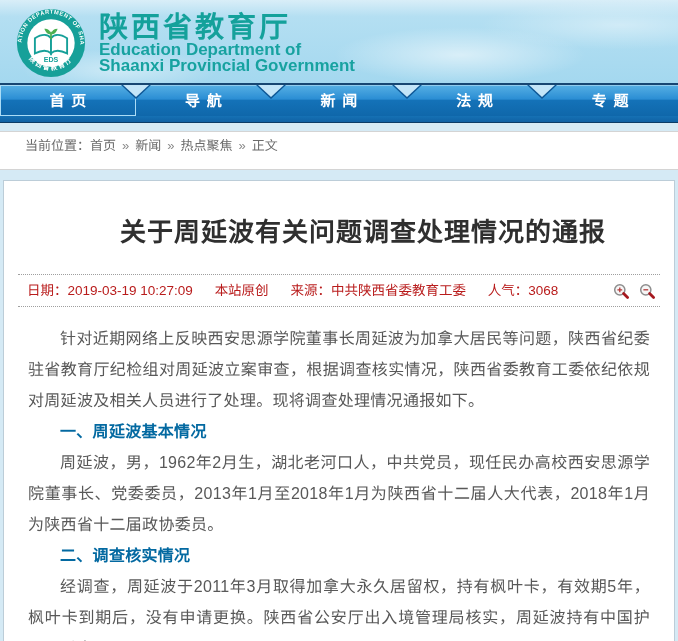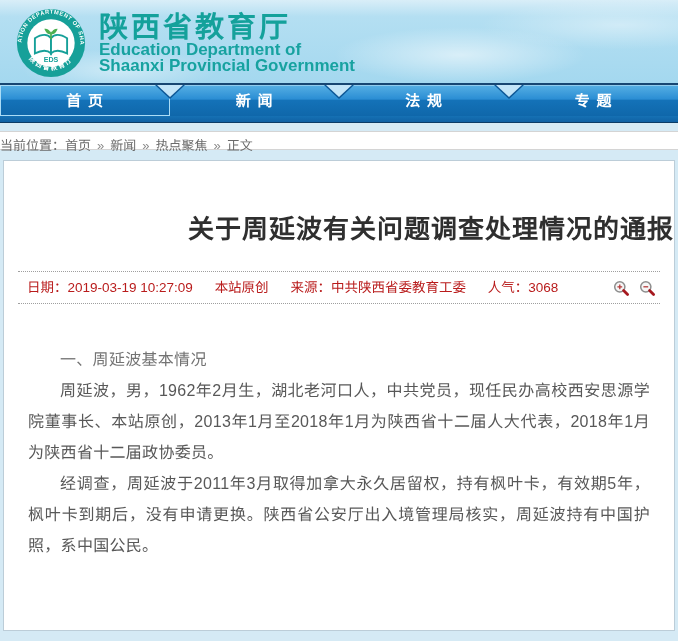--- a/index.html
+++ b/index.html
@@ -45,49 +45,49 @@
   }
   .main-nav li + li::after {
     content:""; position:absolute; left:-15px; top:0; z-index:1;
     border-left:15px solid transparent; border-right:15px solid transparent;
     border-top:14px solid #0d5796;
   }
   .nav-label { color:#fff; font-weight:bold; font-size:15px; line-height:31px; letter-spacing:.45em; padding-left:.45em; }
   
   .crumb-gap { height:8px; }
   .breadcrumb {
-    height:19px; background:#fff;
+    height:39px; background:#fff;
     border-top:1px solid #d4d4d4; border-bottom:1px solid #d4d4d4;
-    font-size:13px; color:#6b6b6b; line-height:27px; 
+    font-size:13px; color:#6b6b6b; line-height:27px; padding-left:25px;
   }
   .breadcrumb .crumb { color:#6b6b6b; cursor:pointer; }
   .breadcrumb .sep { margin:0 6px; color:#8a8a8a; }
   .crumb-gap2 { height:10px; }
   
   .content-box {
     margin:0 3px; height:471px; background:#fff;
     border:1px solid #bccdd8; overflow:hidden;
   }
   .article-title {
-    margin-top:47px; text-align:right;
+    margin-top:30px; text-align:center;
     font-size:26px; font-weight:bold; color:#2f2f2f; letter-spacing:1px;padding-left:48px;
   }
   .meta-row {
     margin:26px 14px 0; position:relative;
     border-top:1px dotted #9f9f9f; border-bottom:1px dotted #9f9f9f;
     height:33px; line-height:32px; text-align:left;
     font-size:13.5px; color:#b91c1c;
   }
   .meta-row .m { margin:0 9px; }
   .meta-icons { position:absolute; right:4px; top:8px; display:flex; gap:9px; }
   .meta-icons svg { display:block; cursor:pointer; }
   
   .article-body { padding:16px 24px 0; font-size:16px; line-height:31px; }
   .article-body p { text-indent:2em; color:#585858; text-align:justify; letter-spacing:.3px; }
-  .article-body p.hd { font-weight:normal; color:#737373;margin-top:24px; }
+  .article-body p.hd { font-weight:bold; color:#0369a1; }
 </style>
 </head>
 <body>
 
 <header class="site-header">
   <div class="logo-wrap">
     <svg viewBox="0 0 76 76" width="72" height="72">
       <defs>
         <path id="arcTop" d="M 7 38 A 31 31 0 1 1 69 38"></path>
         <path id="arcBot" d="M 9.5 38 A 28.5 28.5 0 0 0 66.5 38"></path>
@@ -111,20 +111,21 @@
   <div class="site-titles">
     <div class="site-name-cn">陕西省教育厅</div>
     <div class="site-name-en">Education Department of</div>
     <div class="site-name-en">Shaanxi Provincial Government</div>
   </div>
 </header>
 
 <nav class="main-nav">
   <ul>
       <li><span class="nav-label">首页</span></li>
+      <li><span class="nav-label">导航</span></li>
       <li><span class="nav-label">新闻</span></li>
       <li><span class="nav-label">法规</span></li>
       <li><span class="nav-label">专题</span></li>
     </ul>
 </nav>
 
 <div class="crumb-gap"></div>
 
 <div class="breadcrumb">
   <span>当前位置：</span><span id="crumbs"><span class="crumb">首页</span><span class="sep">»</span><span class="crumb">新闻</span><span class="sep">»</span><span class="crumb">热点聚焦</span><span class="sep">»</span><span class="crumb">正文</span></span>
@@ -148,17 +149,19 @@
       </svg>
       <svg width="17" height="17" viewBox="0 0 17 17">
         <circle cx="6.8" cy="6.8" r="5.1" fill="#f6f6f6" stroke="#8d8d8d" stroke-width="1.5"></circle>
         <path d="M4.4 6.8 H9.2" stroke="#b33a3a" stroke-width="1.3"></path>
         <path d="M10.6 10.6 L14.6 14.6" stroke="#a6191f" stroke-width="2.8" stroke-linecap="round"></path>
       </svg>
     </span>
   </div>
 
   <article class="article-body" id="articleBody">
+      <p>针对近期网络上反映西安思源学院董事长周延波为加拿大居民等问题，陕西省纪委驻省教育厅纪检组对周延波立案审查，根据调查核实情况，陕西省委教育工委依纪依规对周延波及相关人员进行了处理。现将调查处理情况通报如下。</p>
       <p class="hd">一、周延波基本情况</p>
-      <p>周延波，男，1962年2月生，湖北老河口人，中共党员，现任民办高校西安思源学院董事长、本站原创，2013年1月至2018年1月为陕西省十二届人大代表，2018年1月为陕西省十二届政协委员。</p>
+      <p>周延波，男，1962年2月生，湖北老河口人，中共党员，现任民办高校西安思源学院董事长、党委委员，2013年1月至2018年1月为陕西省十二届人大代表，2018年1月为陕西省十二届政协委员。</p>
+      <p class="hd">二、调查核实情况</p>
       <p>经调查，周延波于2011年3月取得加拿大永久居留权，持有枫叶卡，有效期5年，枫叶卡到期后，没有申请更换。陕西省公安厅出入境管理局核实，周延波持有中国护照，系中国公民。</p>
     </article>
 </main>
 
 </body></html>

